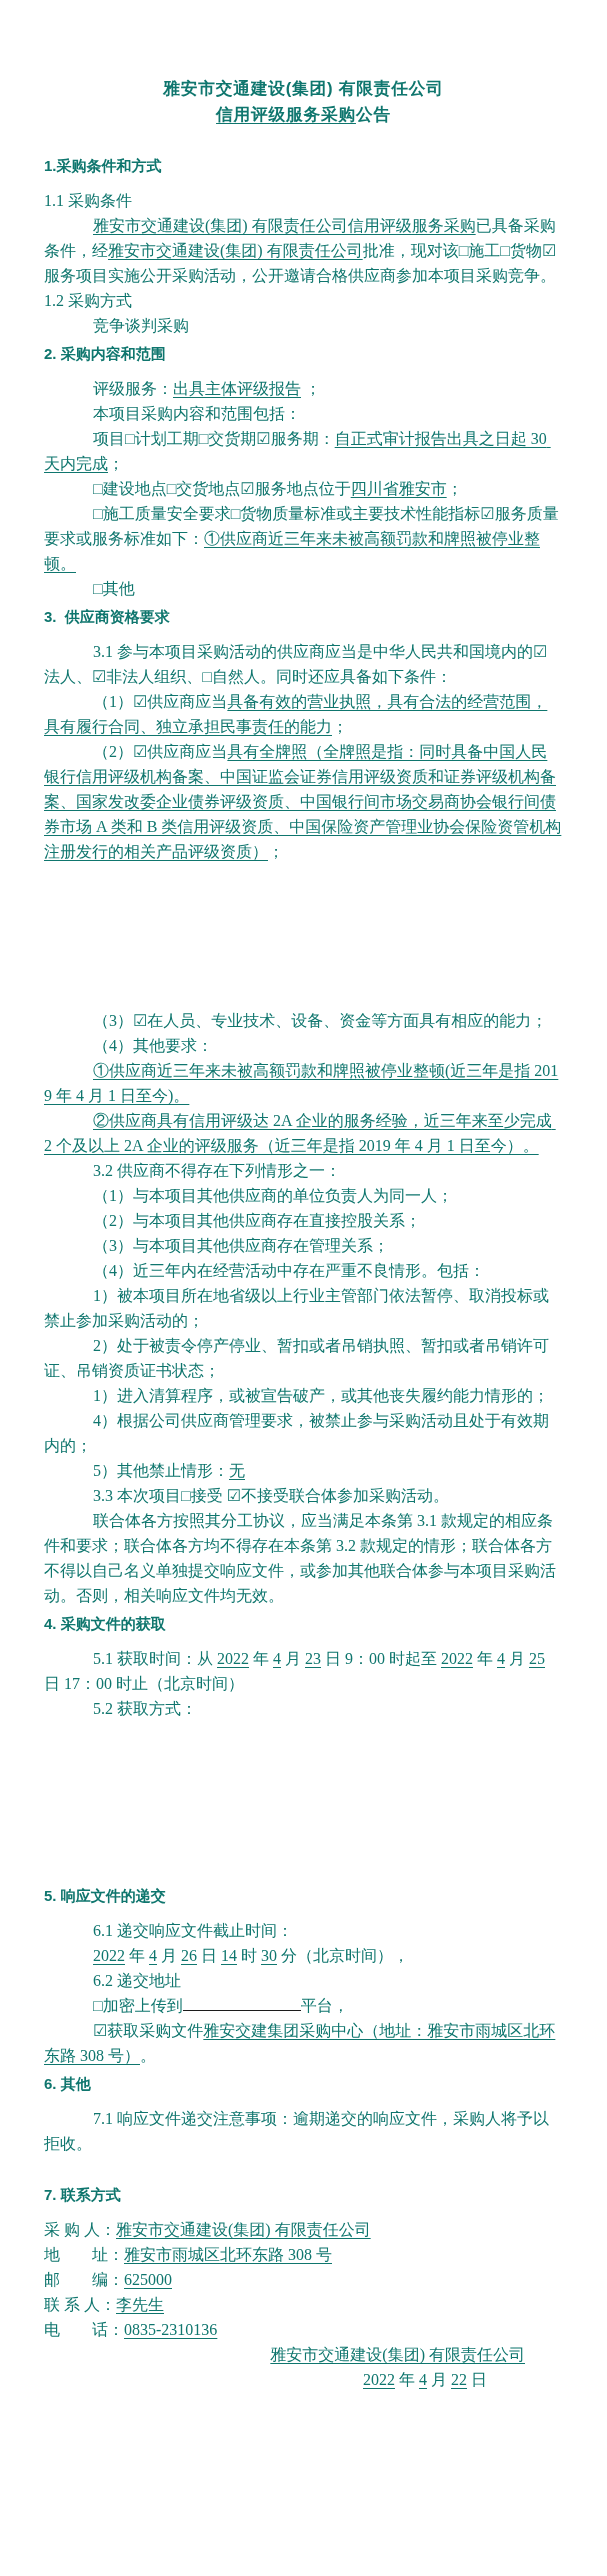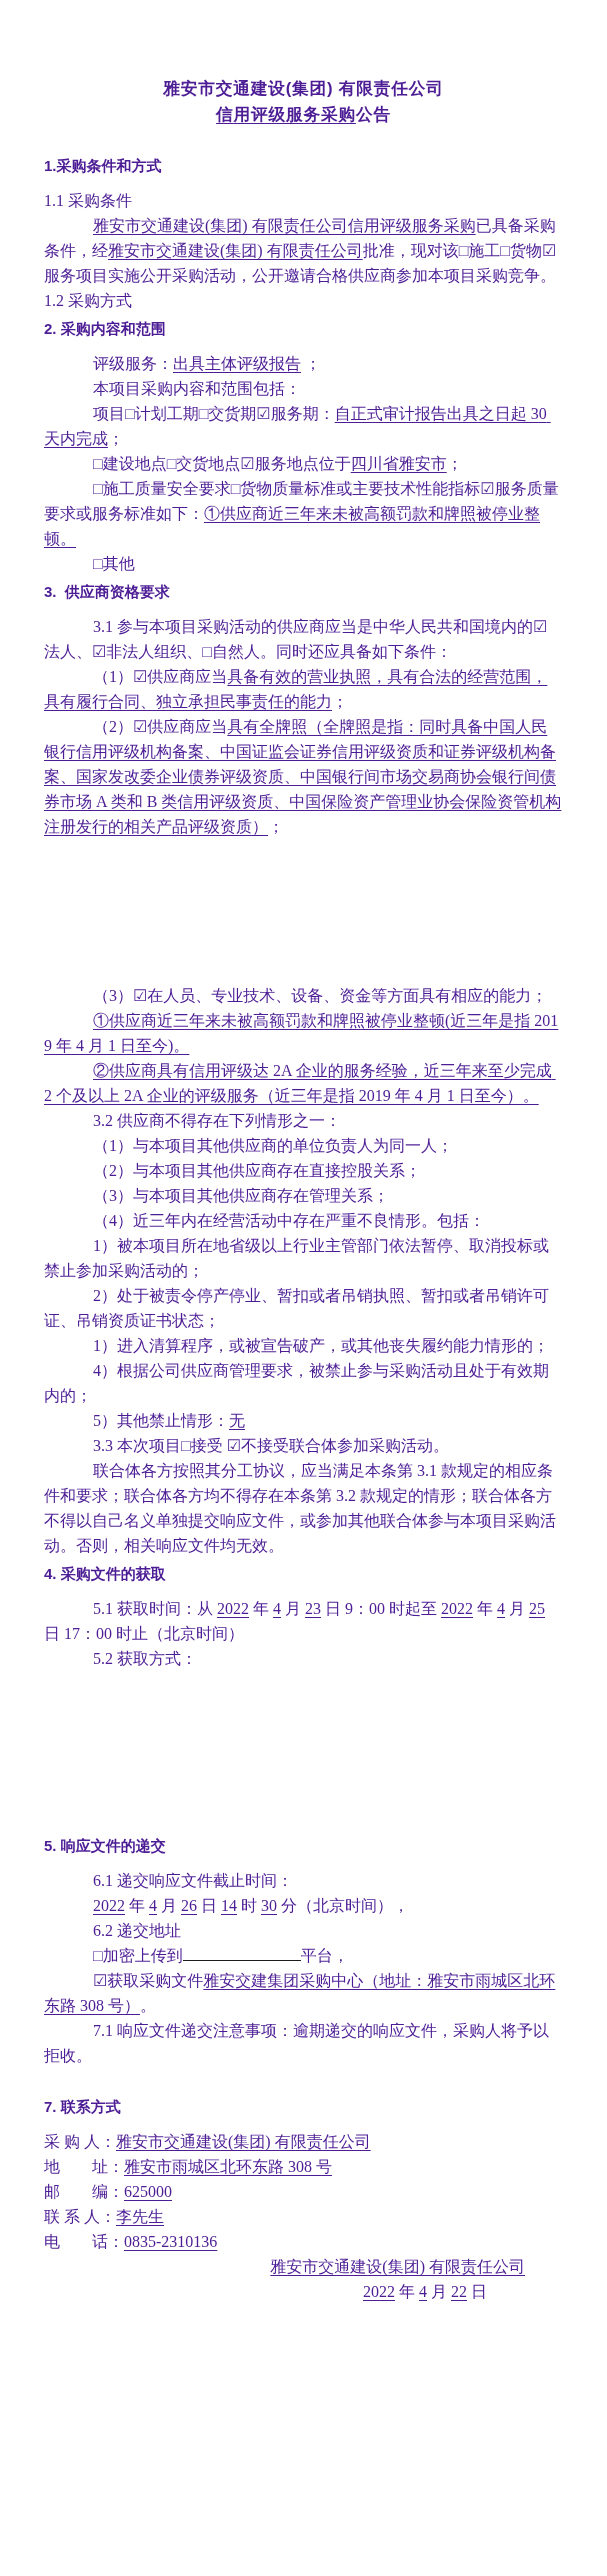--- a/index.html
+++ b/index.html
@@ -1,20 +1,20 @@
 <!DOCTYPE html>
 <html lang="zh" style="font-size:12px"><head>
 <meta charset="utf-8">
 <title>采购公告</title>
 <style>
   html,body{margin:0;padding:0;background:#ffffff;}
   .page{
     width:607px;height:2576px;box-sizing:border-box;
     margin:0;padding:76px 44px 0 44px;
-    background:#ffffff;color:#4c1d95;
+    background:#ffffff;color:#0f766e;
     font-family:"Liberation Serif","DejaVu Serif",serif;
     overflow:hidden;position:relative;
   }
   .title{
     text-align:center;font-weight:700;font-size:16.7px;line-height:26px;
     font-family:"Liberation Sans","DejaVu Sans",sans-serif;
     white-space:pre-wrap;letter-spacing:0.8px;
   }
   .heading{
     font-weight:700;font-size:15px;line-height:27px;
@@ -39,33 +39,35 @@
 <body>
 
 <main class="page">
   <div id="doc">
       <div class="title"><span>雅安市交通建设(集团) 有限责任公司</span></div>
       <div class="title" style="margin-bottom: 24px;"><span class="u">信用评级服务采购</span><span>公告</span></div>
       <div class="heading"><span>1.采购条件和方式</span></div>
       <div class="sub"><span>1.1 采购条件</span></div>
       <div class="para indent"><span class="u">雅安市交通建设(集团) 有限责任公司信用评级服务采购</span><span>已具备采购条件，经</span><span class="u">雅安市交通建设(集团) 有限责任公司</span><span>批准，现对该□施工□货物☑服务项目实施公开采购活动，公开邀请合格供应商参加本项目采购竞争。</span></div>
       <div class="sub"><span>1.2 采购方式</span></div>
+      <div class="para indent"><span>竞争谈判采购</span></div>
       <div class="heading"><span>2. 采购内容和范围</span></div>
       <div class="para indent"><span>评级服务：</span><span class="u">出具主体评级报告</span><span> ；</span></div>
       <div class="para indent"><span>本项目采购内容和范围包括：</span></div>
       <div class="para indent"><span>项目□计划工期□交货期☑服务期：</span><span class="u">自正式审计报告出具之日起 30 天内完成</span><span>；</span></div>
       <div class="para indent"><span>□建设地点□交货地点☑服务地点位于</span><span class="u">四川省雅安市</span><span>；</span></div>
       <div class="para indent"><span>□施工质量安全要求□货物质量标准或主要技术性能指标☑服务质量要求或服务标准如下：</span><span class="u">①供应商近三年来未被高额罚款和牌照被停业整顿。</span></div>
       <div class="para indent"><span>□其他</span></div>
       <div class="heading"><span>3.  供应商资格要求</span></div>
       <div class="para indent"><span>3.1 参与本项目采购活动的供应商应当是中华人民共和国境内的☑法人、☑非法人组织、□自然人。同时还应具备如下条件：</span></div>
       <div class="para indent"><span>（1）☑供应商应当</span><span class="u">具备有效的营业执照，具有合法的经营范围，具有履行合同、独立承担民事责任的能力</span><span>；</span></div>
       <div class="para indent"><span>（2）☑供应商应当</span><span class="u">具有全牌照（全牌照是指：同时具备中国人民银行信用评级机构备案、中国证监会证券信用评级资质和证券评级机构备案、国家发改委企业债券评级资质、中国银行间市场交易商协会银行间债券市场 A 类和 B 类信用评级资质、中国保险资产管理业协会保险资管机构注册发行的相关产品评级资质）</span><span>；</span></div>
       <div class="spacer" style="height: 144px;"></div>
       <div class="para indent"><span>（3）☑在人员、专业技术、设备、资金等方面具有相应的能力；</span></div>
+      <div class="para indent"><span>（4）其他要求：</span></div>
       <div class="para indent"><span class="u">①供应商近三年来未被高额罚款和牌照被停业整顿(近三年是指 2019 年 4 月 1 日至今)。</span></div>
       <div class="para indent"><span class="u">②供应商具有信用评级达 2A 企业的服务经验，近三年来至少完成 2 个及以上 2A 企业的评级服务（近三年是指 2019 年 4 月 1 日至今）。</span></div>
       <div class="para indent"><span>3.2 供应商不得存在下列情形之一：</span></div>
       <div class="para indent"><span>（1）与本项目其他供应商的单位负责人为同一人；</span></div>
       <div class="para indent"><span>（2）与本项目其他供应商存在直接控股关系；</span></div>
       <div class="para indent"><span>（3）与本项目其他供应商存在管理关系；</span></div>
       <div class="para indent"><span>（4）近三年内在经营活动中存在严重不良情形。包括：</span></div>
       <div class="para indent"><span>1）被本项目所在地省级以上行业主管部门依法暂停、取消投标或禁止参加采购活动的；</span></div>
       <div class="para indent"><span>2）处于被责令停产停业、暂扣或者吊销执照、暂扣或者吊销许可证、吊销资质证书状态；</span></div>
       <div class="para indent"><span>1）进入清算程序，或被宣告破产，或其他丧失履约能力情形的；</span></div>
@@ -76,20 +78,21 @@
       <div class="heading"><span>4. 采购文件的获取</span></div>
       <div class="para indent"><span>5.1 获取时间：从 </span><span class="u">2022</span><span> 年 </span><span class="u">4</span><span> 月 </span><span class="u">23</span><span> 日 9：00 时起至 </span><span class="u">2022</span><span> 年 </span><span class="u">4</span><span> 月 </span><span class="u">25</span><span> 日 17：00 时止（北京时间）</span></div>
       <div class="para indent"><span>5.2 获取方式：</span></div>
       <div class="spacer" style="height: 159px;"></div>
       <div class="heading"><span>5. 响应文件的递交</span></div>
       <div class="para indent"><span>6.1 递交响应文件截止时间：</span></div>
       <div class="para indent"><span class="u">2022</span><span> 年 </span><span class="u">4</span><span> 月 </span><span class="u">26</span><span> 日 </span><span class="u">14</span><span> 时 </span><span class="u">30</span><span> 分（北京时间），</span></div>
       <div class="para indent"><span>6.2 递交地址</span></div>
       <div class="para indent"><span>□加密上传到</span><span class="blank" style="width: 118px;"></span><span>平台，</span></div>
       <div class="para indent"><span>☑获取采购文件</span><span class="u">雅安交建集团采购中心（地址：雅安市雨城区北环东路 308 号）</span><span>。</span></div>
+      <div class="heading"><span>6. 其他</span></div>
       <div class="para indent"><span>7.1 响应文件递交注意事项：逾期递交的响应文件，采购人将予以拒收。</span></div>
       <div class="spacer" style="height: 23px;"></div>
       <div class="heading"><span>7. 联系方式</span></div>
       <div class="contact"><span>采 购 人：</span><span class="u">雅安市交通建设(集团) 有限责任公司</span></div>
       <div class="contact"><span>地　　址：</span><span class="u">雅安市雨城区北环东路 308 号</span></div>
       <div class="contact"><span>邮　　编：</span><span class="u">625000</span></div>
       <div class="contact"><span>联 系 人：</span><span class="u">李先生</span></div>
       <div class="contact"><span>电　　话：</span><span class="u">0835-2310136</span></div>
       <div class="para align-right" style="padding-right: 38px;"><span class="u">雅安市交通建设(集团) 有限责任公司</span></div>
       <div class="para align-right" style="padding-right: 76px;"><span class="u">2022</span><span> 年 </span><span class="u">4</span><span> 月 </span><span class="u">22</span><span> 日</span></div>

